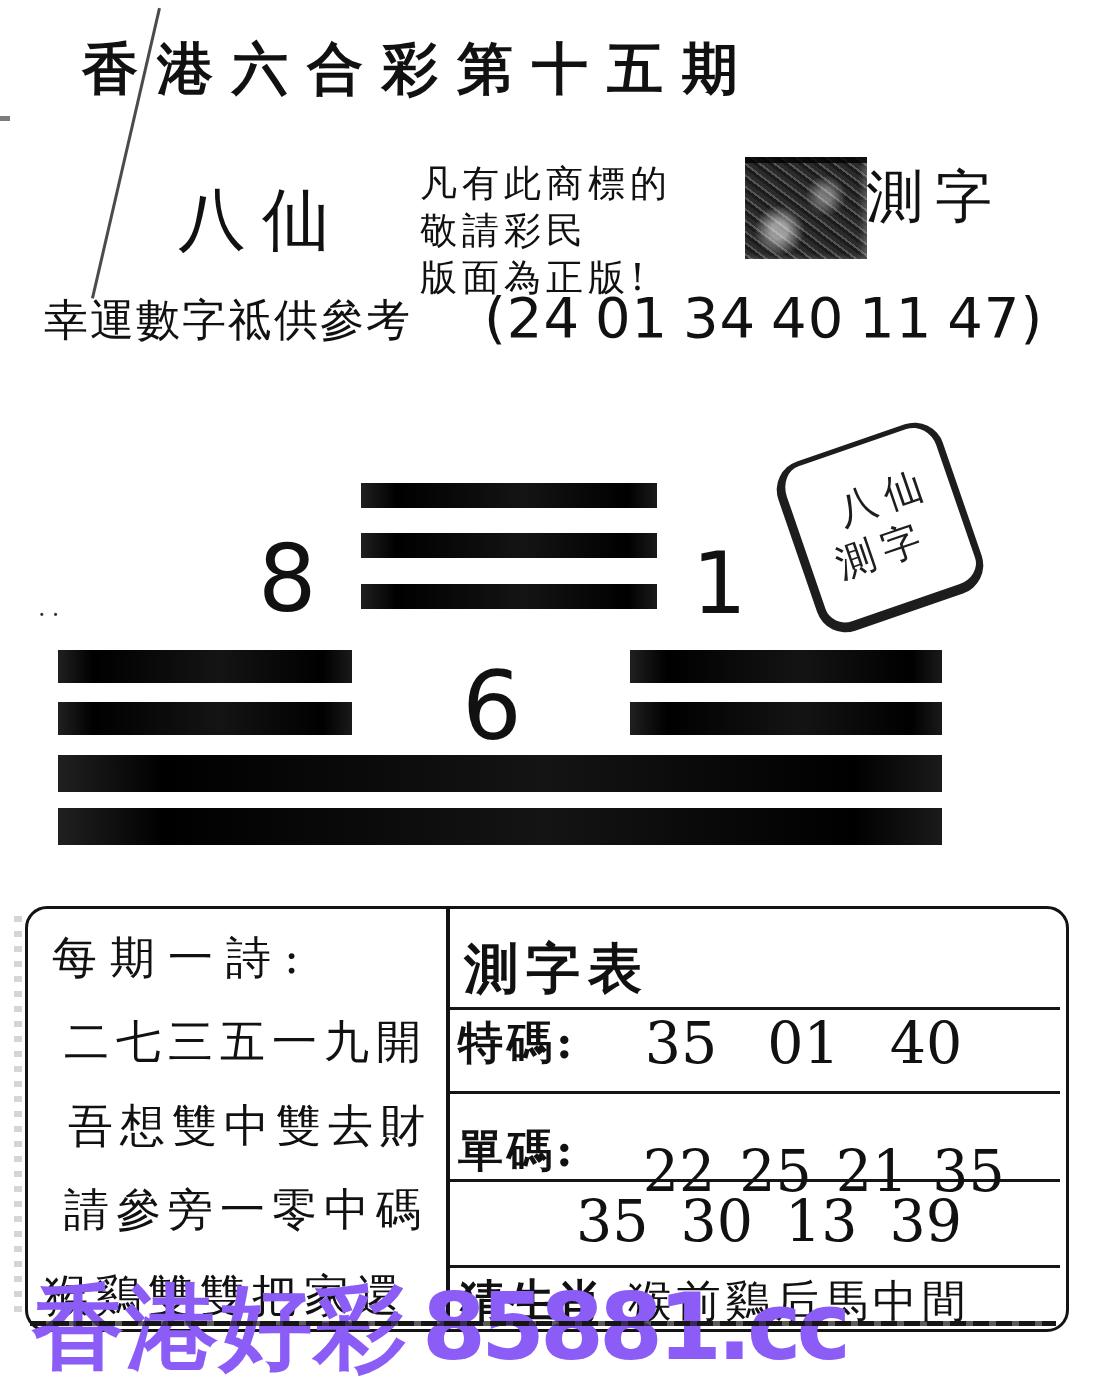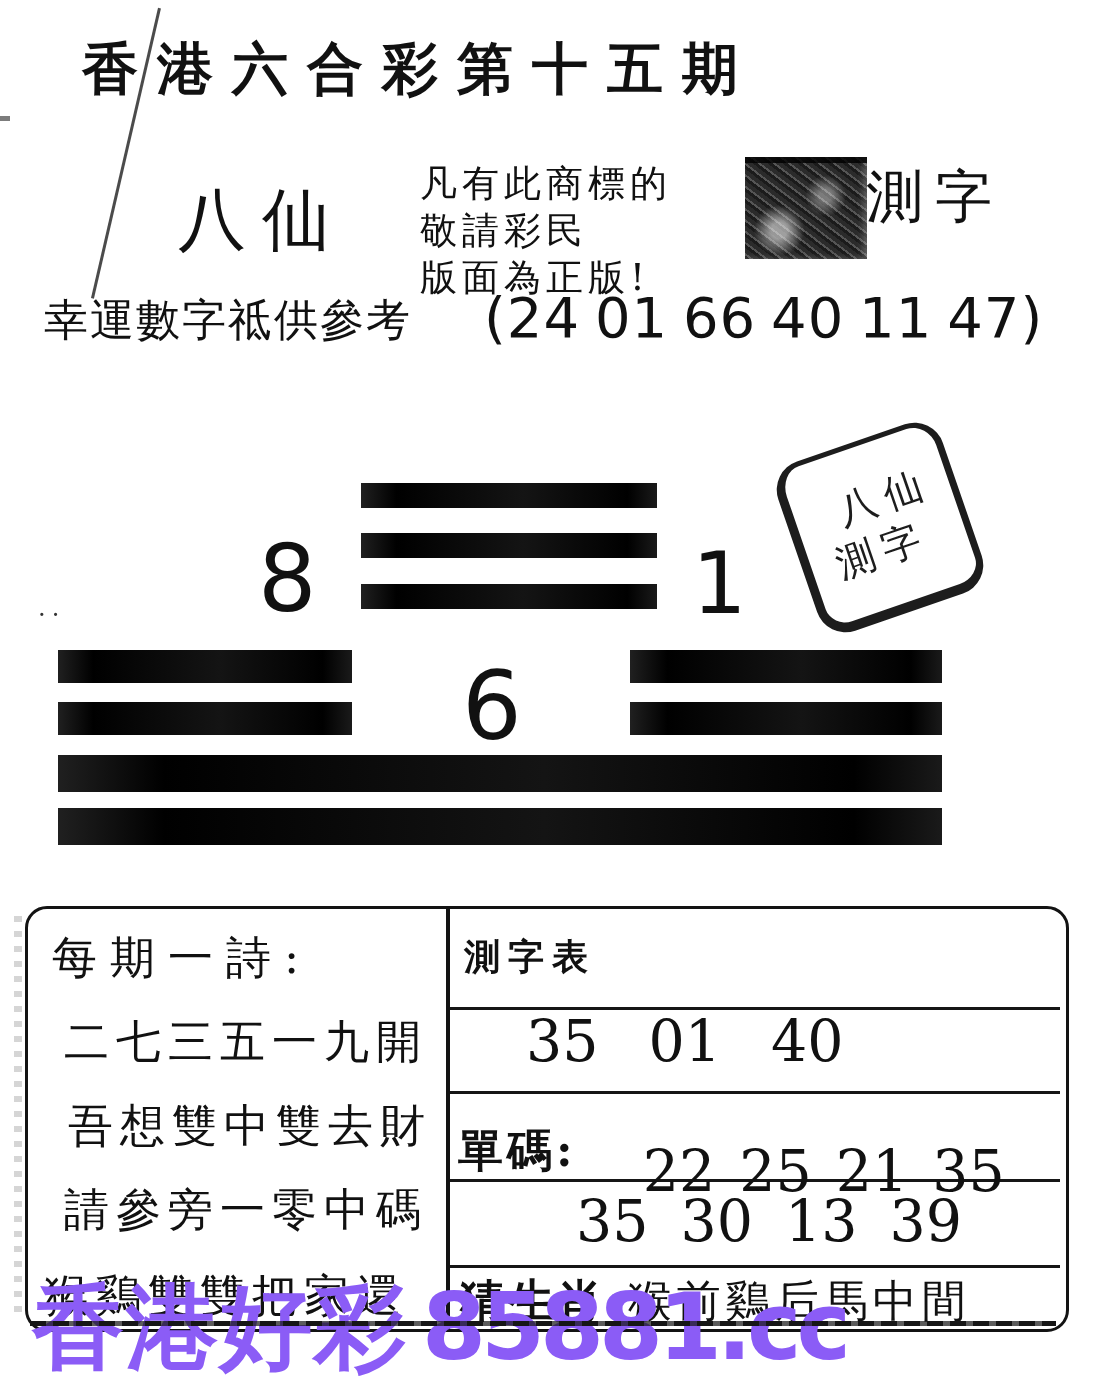--- a/index.html
+++ b/index.html
@@ -61,21 +61,21 @@
     border:3px solid #131313;border-radius:22px;}
   .vdiv{position:absolute;left:418px;top:0;width:4px;height:100%;background:#131313;}
   .hdiv{position:absolute;left:422px;height:3px;right:6px;background:#161616;}
   .hd1{top:98px;} .hd2{top:182px;} .hd3{top:270px;} .hd4{top:356px;}
   .poem-line{position:absolute;font-size:45px;letter-spacing:7px;line-height:1;white-space:nowrap;}
   .pl0{left:24px;top:26px;letter-spacing:13px;}
   .pl1{left:36px;top:110px;text-align:center;}
   .pl2{left:40px;top:194px;}
   .pl3{left:36px;top:278px;}
   .pl4{left:16px;top:364px;}
-  .r-header{position:absolute;left:436px;top:24px;font-size:36px;font-weight:bold;letter-spacing:8px;}
+  .r-header{position:absolute;left:436px;top:24px;font-size:54px;font-weight:bold;letter-spacing:8px;}
   .r-row{position:absolute;display:flex;align-items:center;white-space:nowrap;}
   .r-label{font-size:45px;font-weight:bold;letter-spacing:4px;}
   .r-vals{display:flex;font-family:"DejaVu Serif", serif;font-size:57px;line-height:1;}
   .row-special{left:430px;top:104px;}
   .row-special .r-vals{margin-left:68px;gap:50px;}
   .row-single{left:430px;top:192px;}
   .row-single .r-vals{margin-left:66px;gap:24px;margin-top:42px;}
   .row-extra{left:548px;top:284px;}
   .row-extra .r-vals{gap:32px;}
   .row-zodiac{left:432px;top:362px;}
@@ -99,21 +99,21 @@
 <div class="abs page-title nowrap">香港六合彩第十五期</div>
 <div class="abs series-label nowrap">八仙</div>
 <div class="abs notice">
   <div>凡有此商標的</div>
   <div>敬請彩民</div>
   <div>版面為正版!</div>
 </div>
 <div class="abs trademark-blob"></div>
 <div class="abs trademark-label nowrap">測字</div>
 <div class="abs lucky-label nowrap">幸運數字祗供參考</div>
-<div class="abs lucky-numbers nowrap">(24 01 66 40 11 47)</div>
+<div class="abs lucky-numbers nowrap">(24 01 34 40 11 47)</div>
 
 <div class="abs num num-8">8</div>
 <div class="abs bar t-bar t1"></div>
 <div class="abs bar t-bar t2"></div>
 <div class="abs bar t-bar t3"></div>
 <div class="abs num num-1">1</div>
 
 <div class="abs seal">
   <div class="s1">八仙</div>
   <div class="s2">測字</div>
@@ -138,20 +138,21 @@
 
   <div class="poem-line pl0">每期一詩:</div>
   <div class="poem-line pl1">二七三五一九開</div>
   <div class="poem-line pl3">請參旁一零中碼</div>
   <div class="poem-line pl2">吾想雙中雙去財</div>
   <div class="poem-line pl4">猴鷄雙雙把家還</div>
 
   <div class="r-header">測字表</div>
 
   <div class="r-row row-special">
+    <span class="r-label">特碼:</span>
     <span class="r-vals">
       <span>35</span>
       <span>01</span>
       <span>40</span>
     </span>
   </div>
 
   <div class="r-row row-single">
     <span class="r-label">單碼:</span>
     <span class="r-vals">

